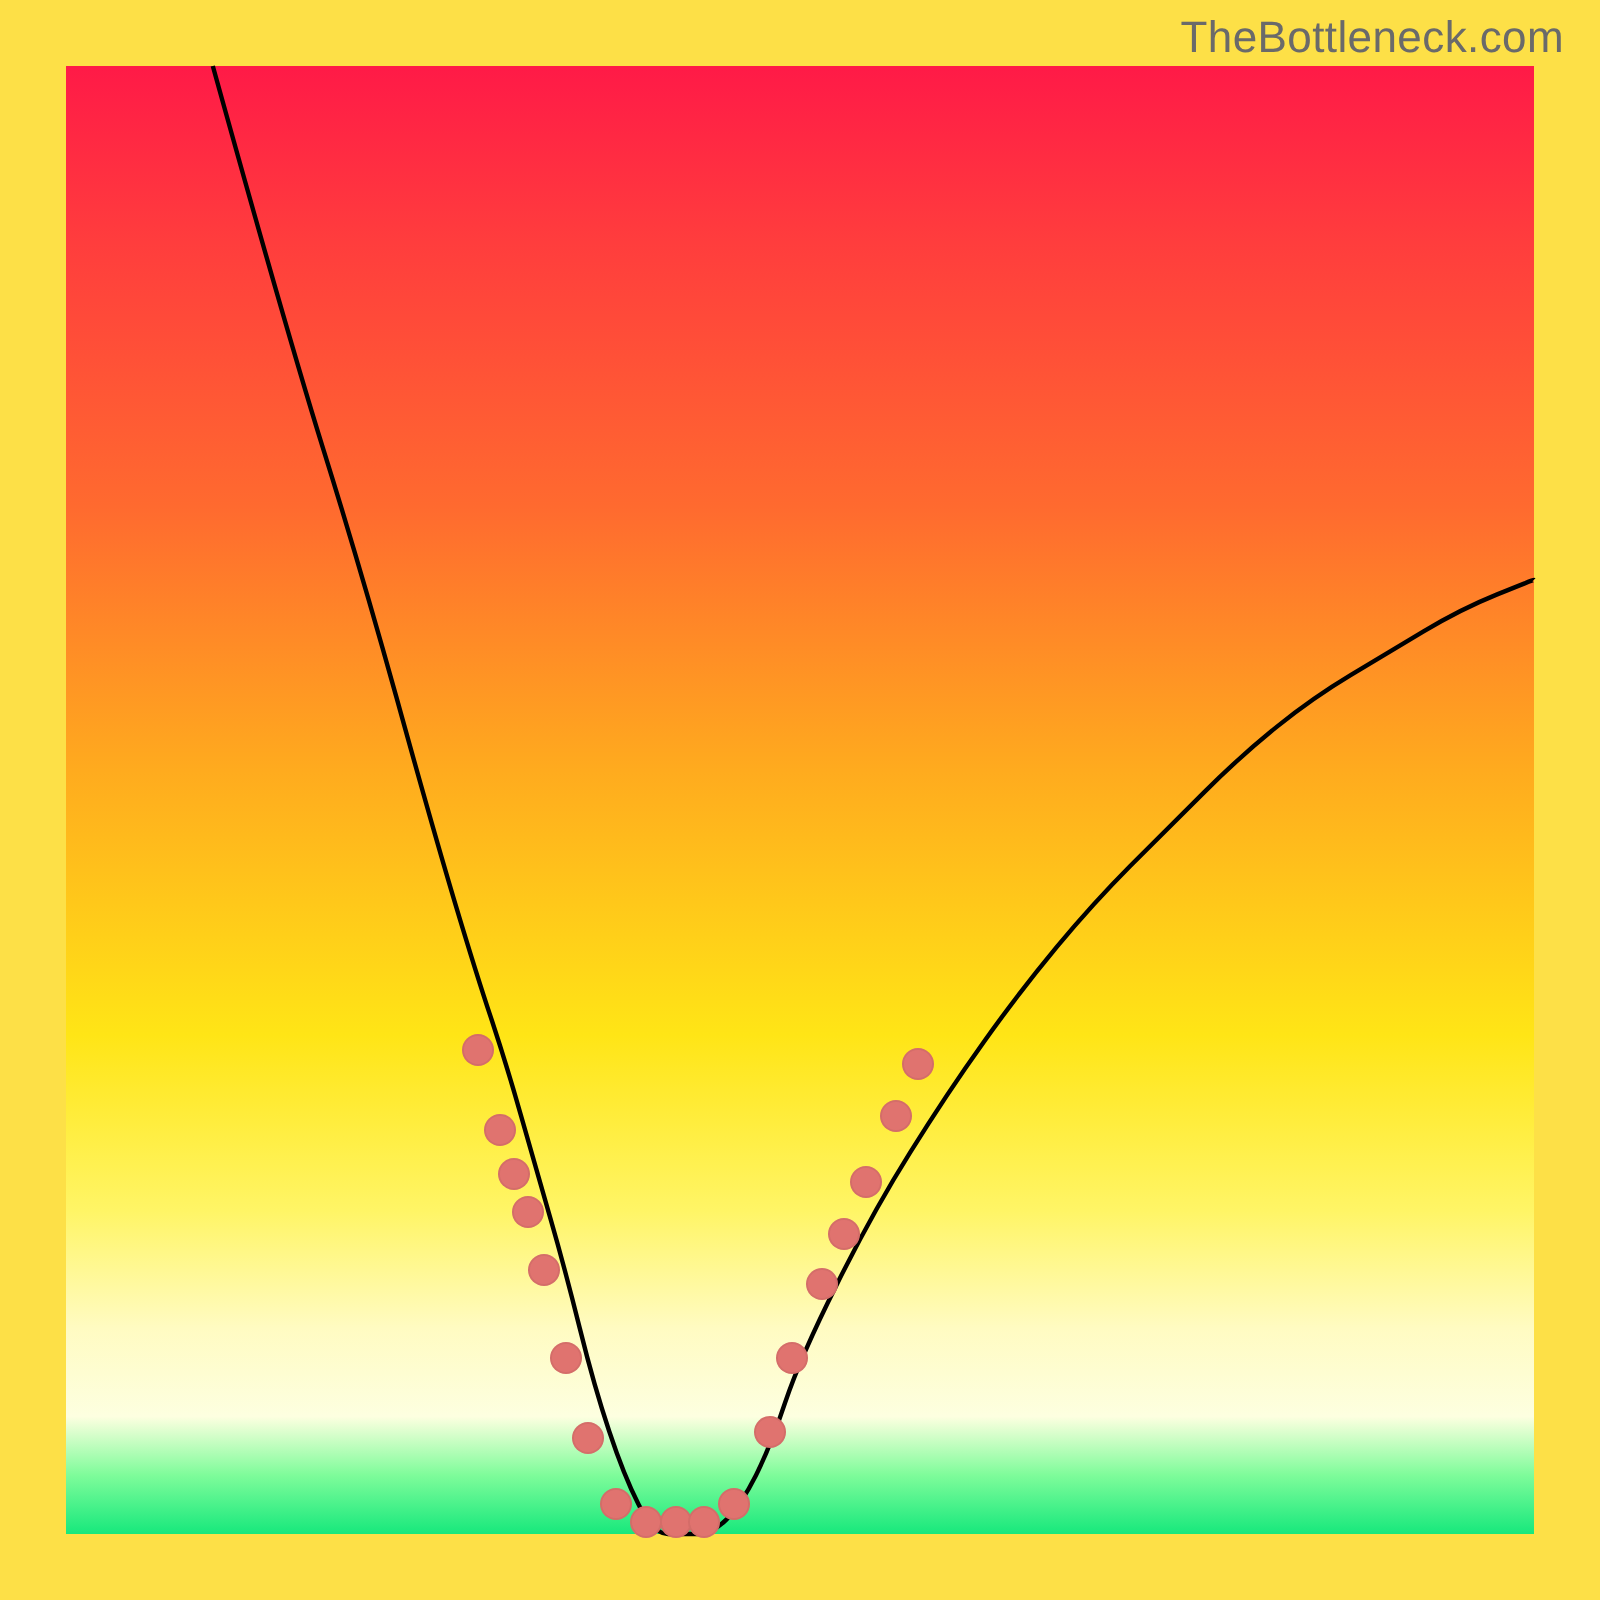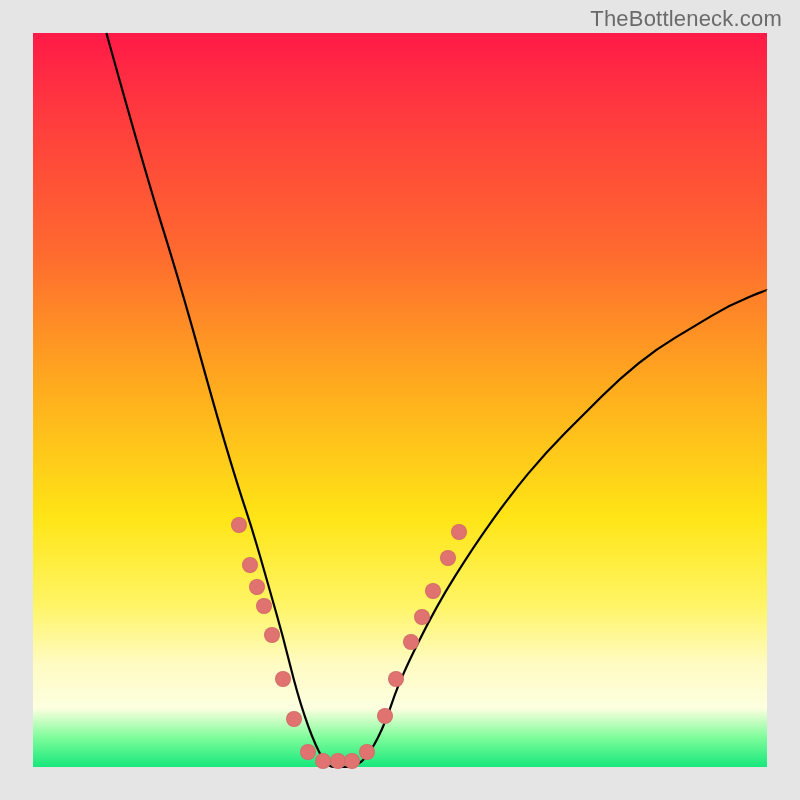--- a/index.html
+++ b/index.html
@@ -8,21 +8,21 @@
     width: 800px;
     height: 800px;
     background: #000;
     overflow: hidden;
     font-family: Arial, Helvetica, sans-serif;
   }
   .stage {
     position: relative;
     width: 800px;
     height: 800px;
-    background: #e5e5e5;
+    background: #fde047;
   }
   .plot-area {
     position: absolute;
     left: 33px;
     top: 33px;
     width: 734px;
     height: 734px;
     
     background: linear-gradient(
       to bottom,

